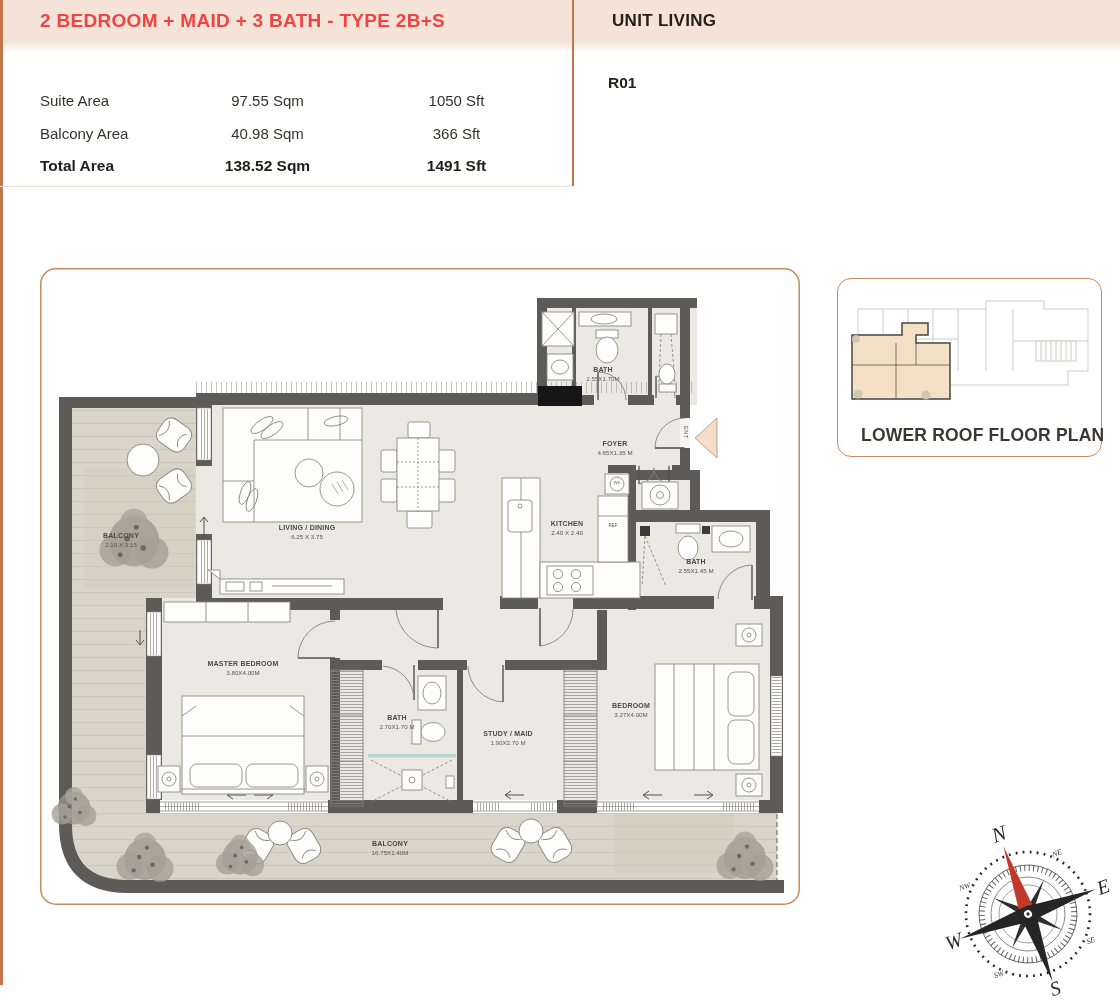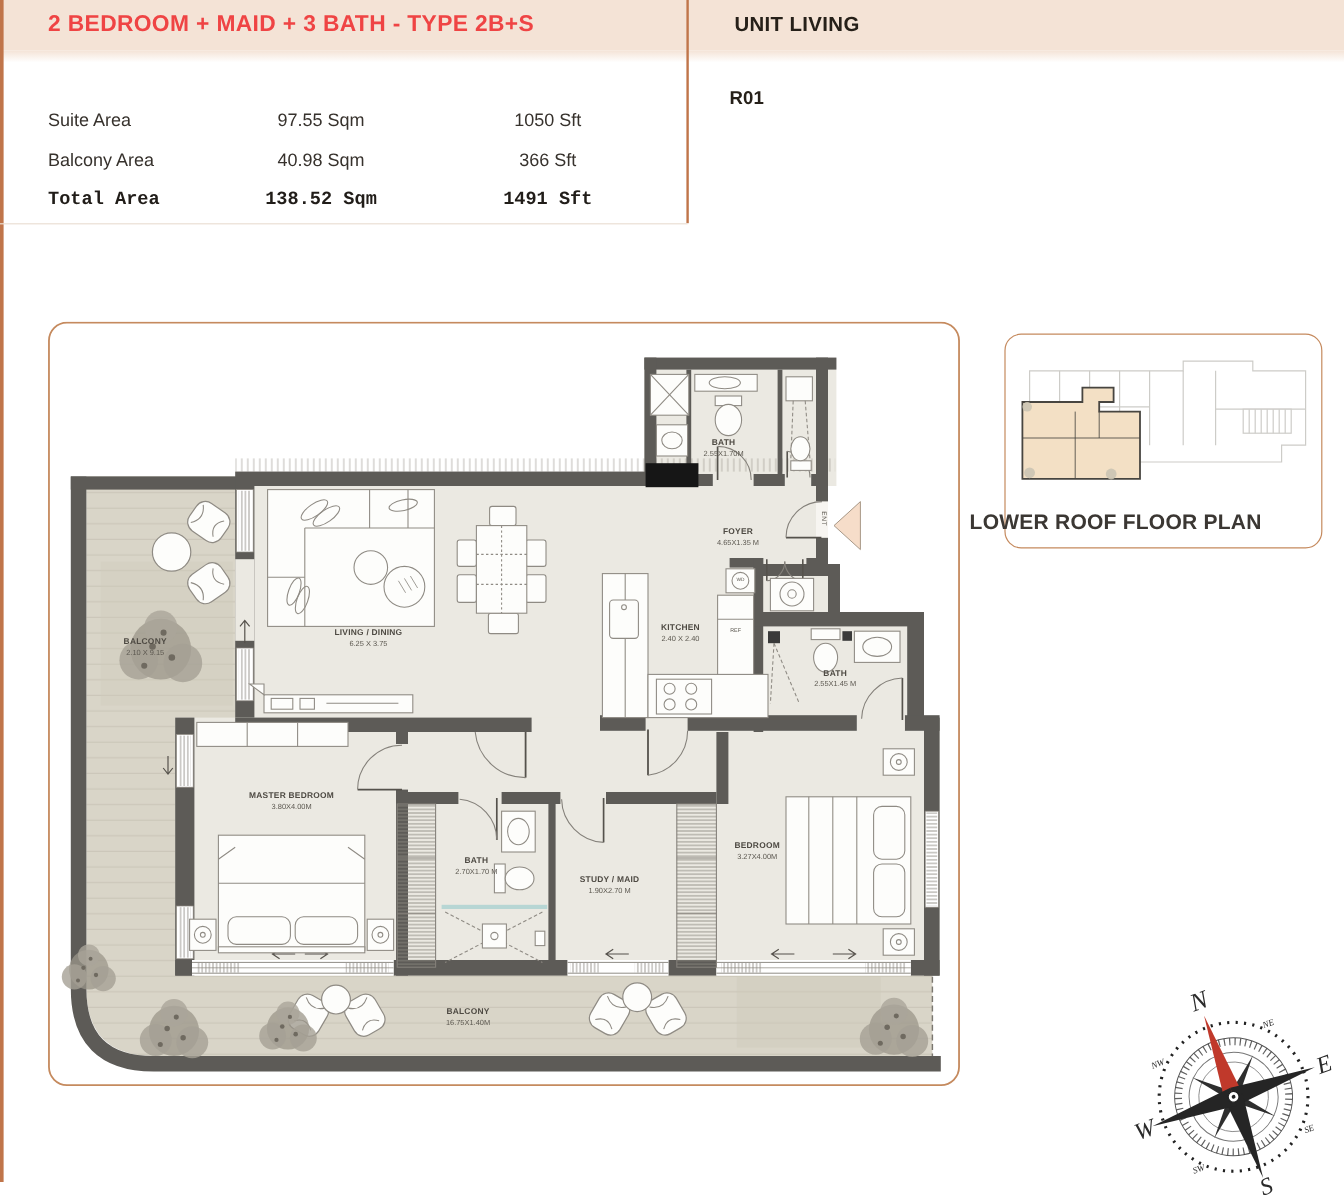--- a/index.html
+++ b/index.html
@@ -15,37 +15,37 @@
   #header-divider{left:572px;top:0;width:2px;height:186px;background:#c0754a;}
   #page-title{left:40px;top:0;height:42px;line-height:42px;font-size:19px;
      font-weight:bold;letter-spacing:.3px;color:#ef4444;white-space:nowrap;}
   #unit-number-label{left:612px;top:0;height:42px;line-height:42px;font-size:17px;
      font-weight:bold;letter-spacing:.3px;color:#262019;}
   #unit-number-value{left:608px;top:74px;font-size:15.5px;font-weight:bold;color:#262019;}
   .area-row{left:0;top:0;width:573px;height:22px;font-size:15px;color:#37322d;margin-top:16px;}
   .area-row .lbl{position:absolute;left:40px;top:0;}
   .area-row .sqm{position:absolute;left:180px;top:0;width:175px;text-align:center;}
   .area-row .sft{position:absolute;left:380px;top:0;width:153px;text-align:center;}
-  .area-row.total{font-weight:bold;font-size:15.5px;color:#211d19;font-family:Liberation Mono, monospace;}
+  .area-row.total{font-weight:bold;font-size:15.5px;color:#211d19;}
   #header-underline{left:0;top:186px;width:573px;height:1px;background:#eadfd4;}
 
   
   #plan{left:14px;top:268px;width:786px;height:637px;}
   .room-label{position:absolute;text-align:center;color:#4e4a43;line-height:1.25;
       pointer-events:none;white-space:nowrap;}
   .room-label .rname{font-size:7px;font-weight:bold;letter-spacing:.2px;display:block;}
   .room-label .rdim{font-size:6.2px;display:block;color:#5c5850;}
   .tiny-label{position:absolute;font-size:4.5px;color:#5c5850;text-align:center;}
   #ent-label{position:absolute;left:669px;top:158px;font-size:5.5px;color:#5c5850;
       writing-mode:vertical-rl;letter-spacing:.5px;}
 
   
   #key-plan{left:837px;top:278px;width:263px;height:177px;border:1.5px solid #c58a5e;
       border-radius:14px;background:#fff;}
-  #key-plan-caption{left:808px;top:425px;width:251px;font-size:17.5px;font-weight:bold;
+  #key-plan-caption{left:861px;top:425px;width:251px;font-size:17.5px;font-weight:bold;
       letter-spacing:.2px;color:#3b3733;}
 
   
   #compass{left:942px;top:824px;width:172px;height:172px;}
   .ctext{font-family:"Liberation Serif",serif;fill:#2b2b2b;}
 </style>
 </head>
 <body>
 
 <div class="abs" id="band"></div>

